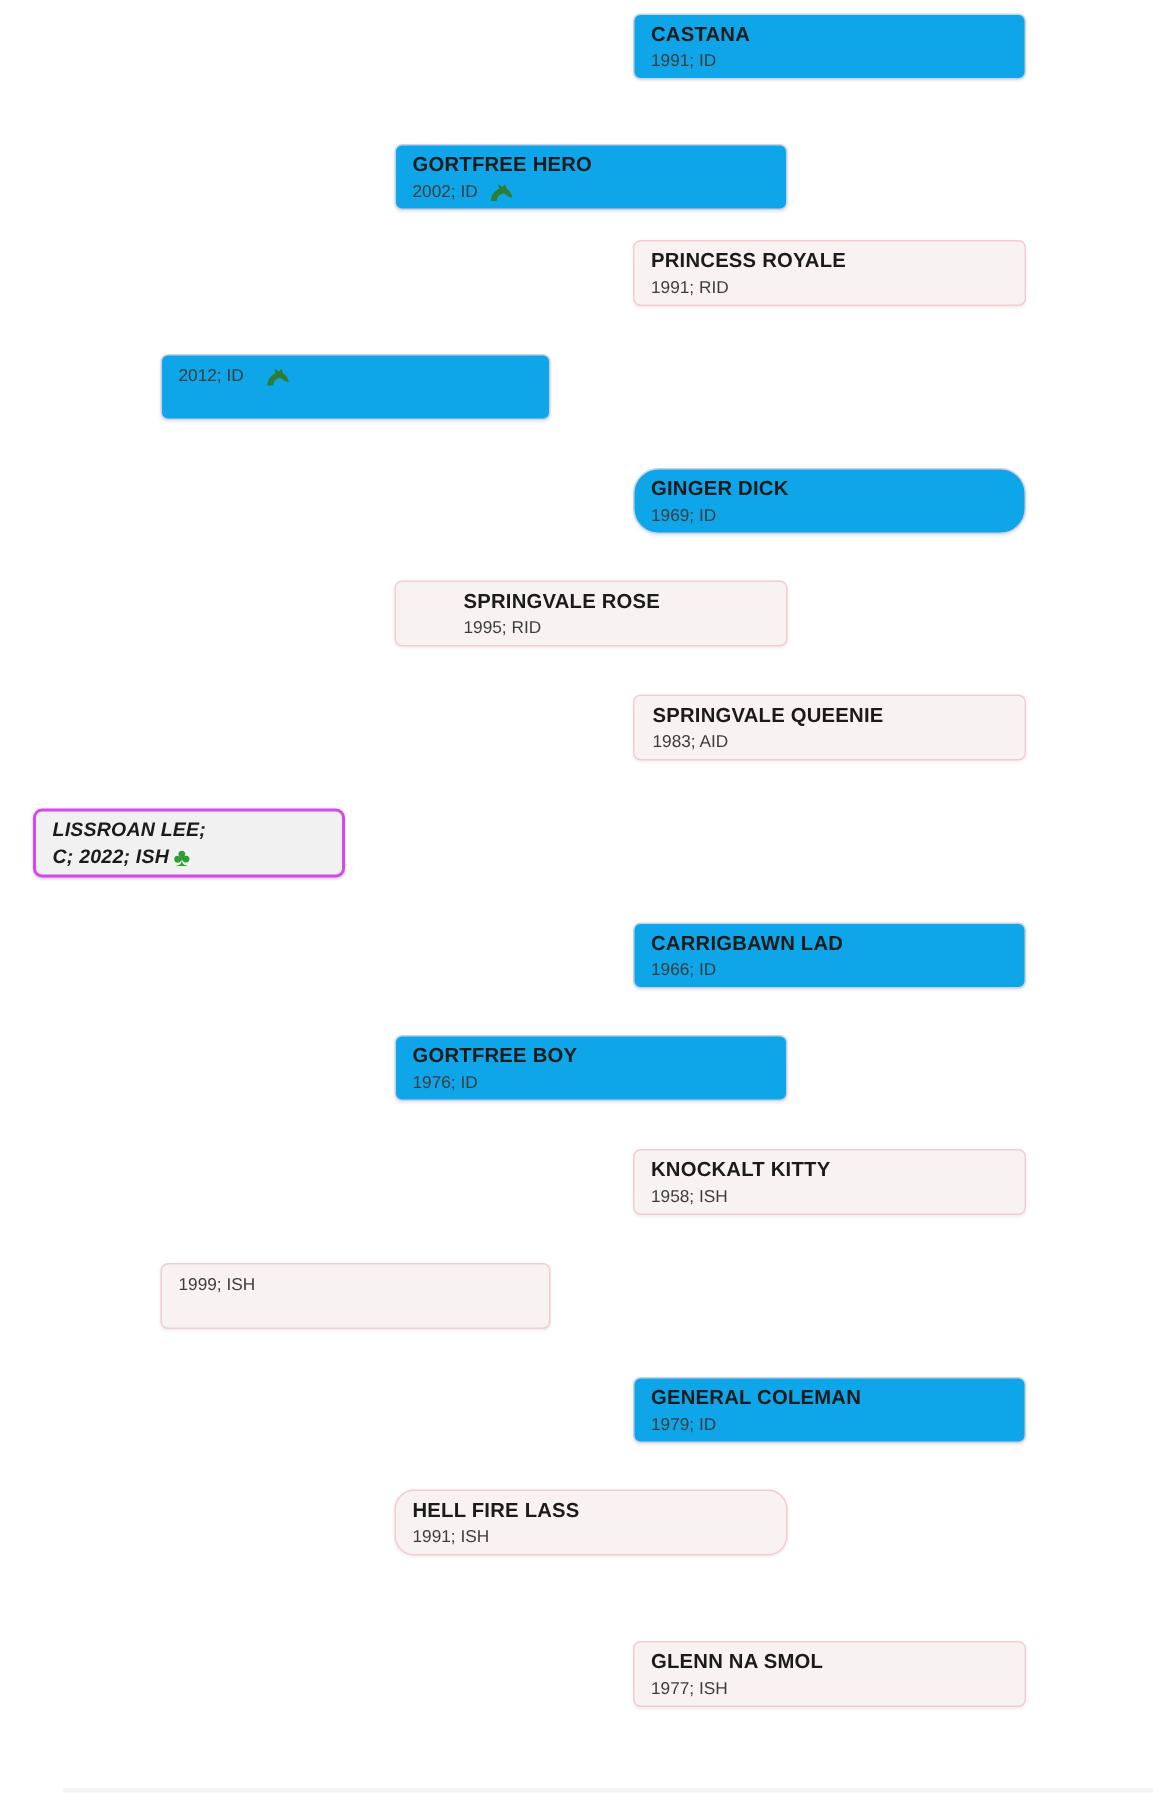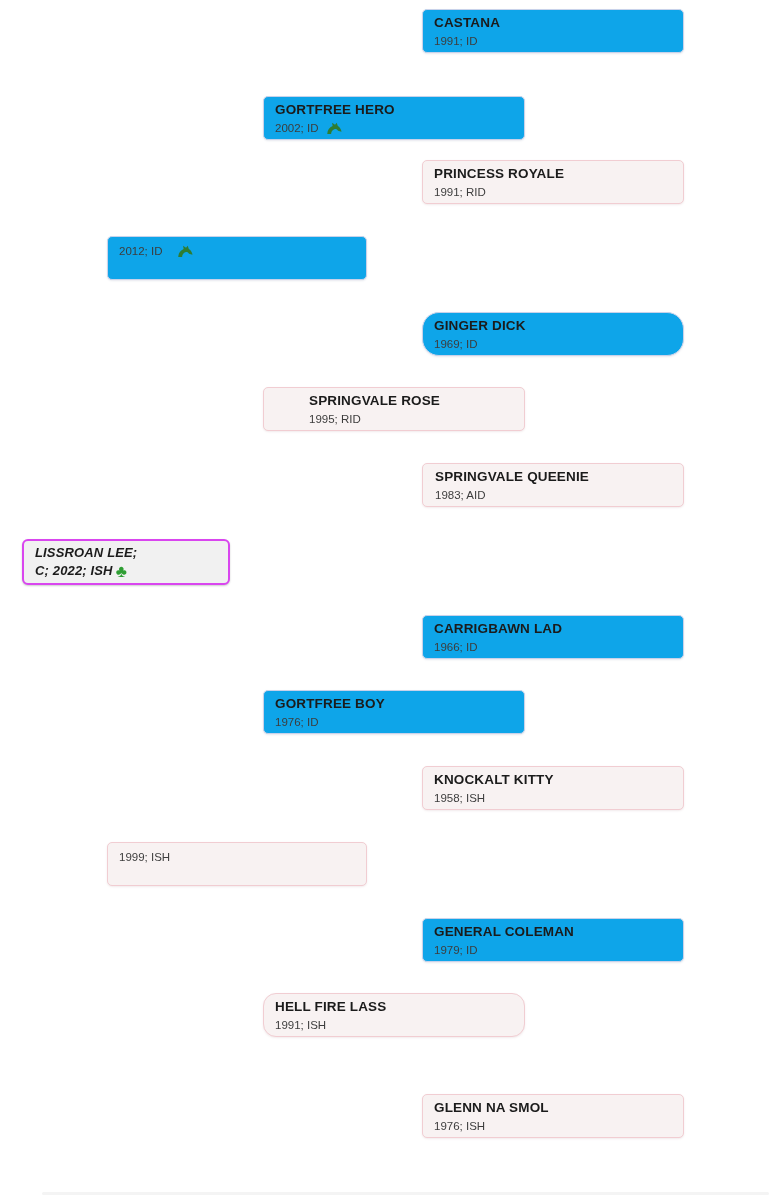--- a/index.html
+++ b/index.html
@@ -166,17 +166,17 @@
     <div class="pdetail">1979; ID</div>
   </div>
 
   <div class="pbox female" style="left:263px; top:993px; width:262px;border-radius:13px;">
     <div class="pname">HELL FIRE LASS</div>
     <div class="pdetail">1991; ISH</div>
   </div>
 
   <div class="pbox female" style="left:422px; top:1069px; width:262px;margin-top:25px;">
     <div class="pname">GLENN NA SMOL</div>
-    <div class="pdetail">1976; ISH</div>
+    <div class="pdetail">1977; ISH</div>
   </div>
 
   <div class="bottom-edge"></div>
 </div>
 
 </body></html>

